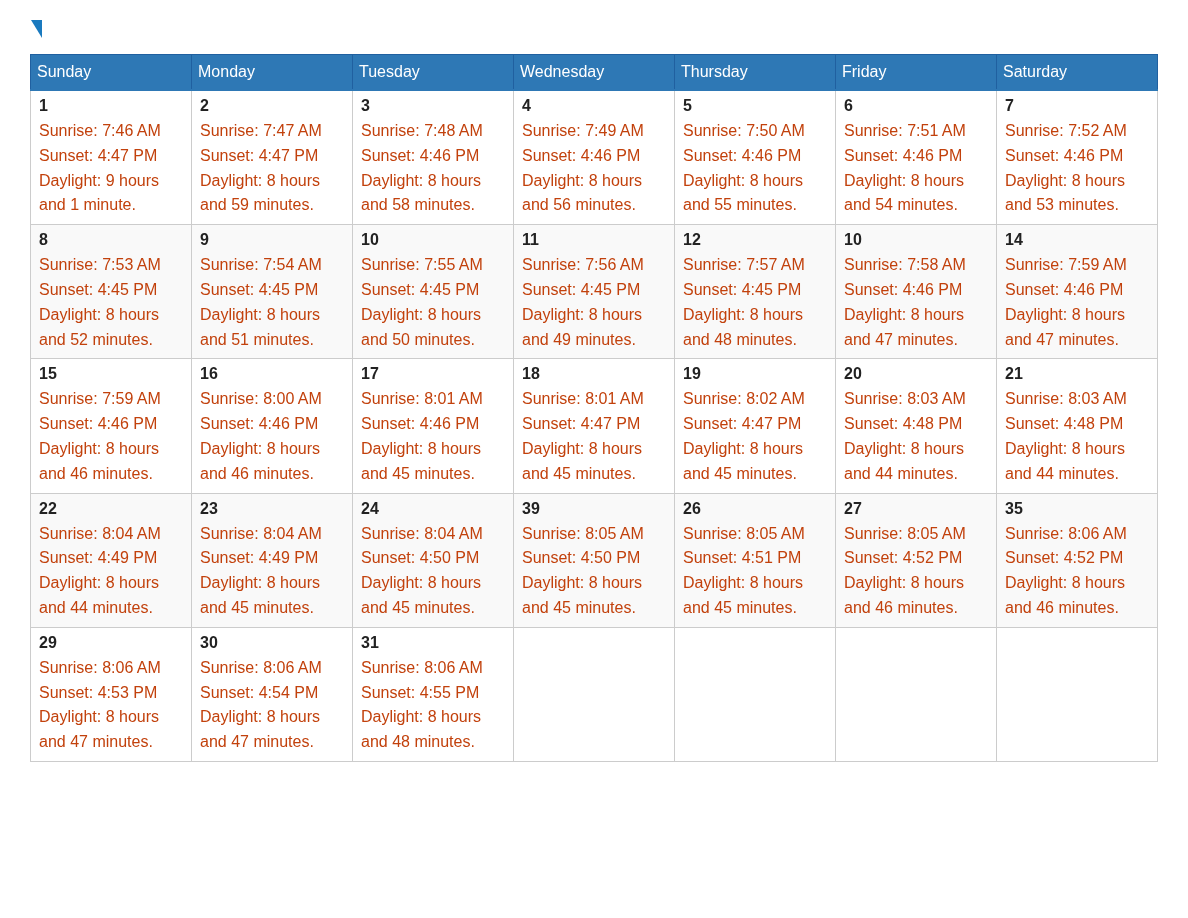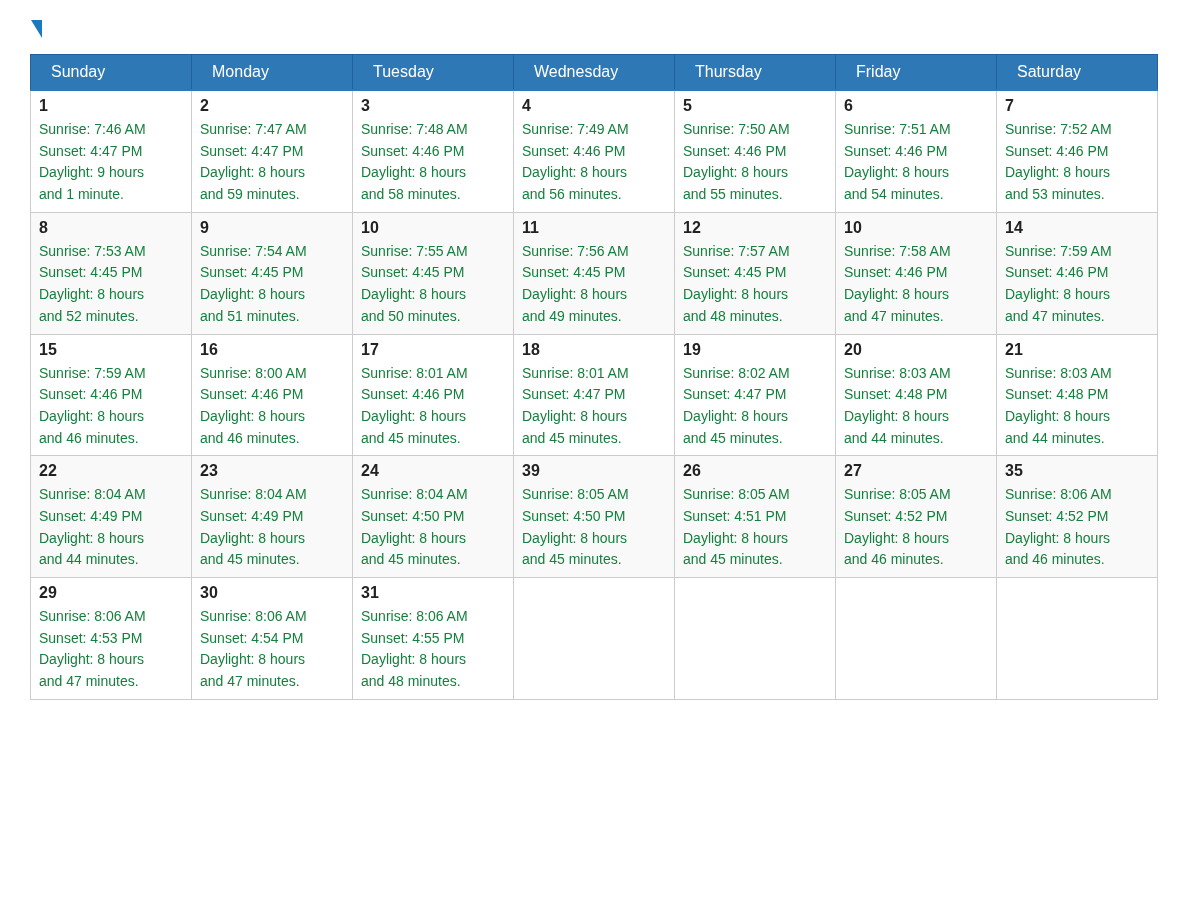--- a/index.html
+++ b/index.html
@@ -34,21 +34,21 @@
     .calendar {
       width: 100%;
       border-collapse: collapse;
       border: 1px solid #ccc;
     }
     .calendar th {
       background-color: #2e78b5;
       color: #fff;
       font-size: 16px;
       font-weight: normal;
-      padding: 8px 20px;
+      padding: 8px 6px;
       text-align: left;
       border: 1px solid #2060a0;
     }
     .calendar td {
       vertical-align: top;
       border: 1px solid #ccc;
       padding: 6px 8px;
       width: calc(100% / 7);
       min-height: 100px;
     }
@@ -59,22 +59,22 @@
       background-color: #fff;
     }
     .day-number {
       font-size: 16px;
       font-weight: bold;
       color: #222;
       display: block;
       margin-bottom: 4px;
     }
     .day-info {
-      font-size: 14px;
-      color: #15803d;
+      font-size: 16px;
+      color: #c2410c;
       line-height: 1.55;
     }
     .empty-cell {
       background: #fff !important;
     }
     .logo-wrapper {
       display: flex;
       flex-direction: column;
     }
     .logo-top-line {

